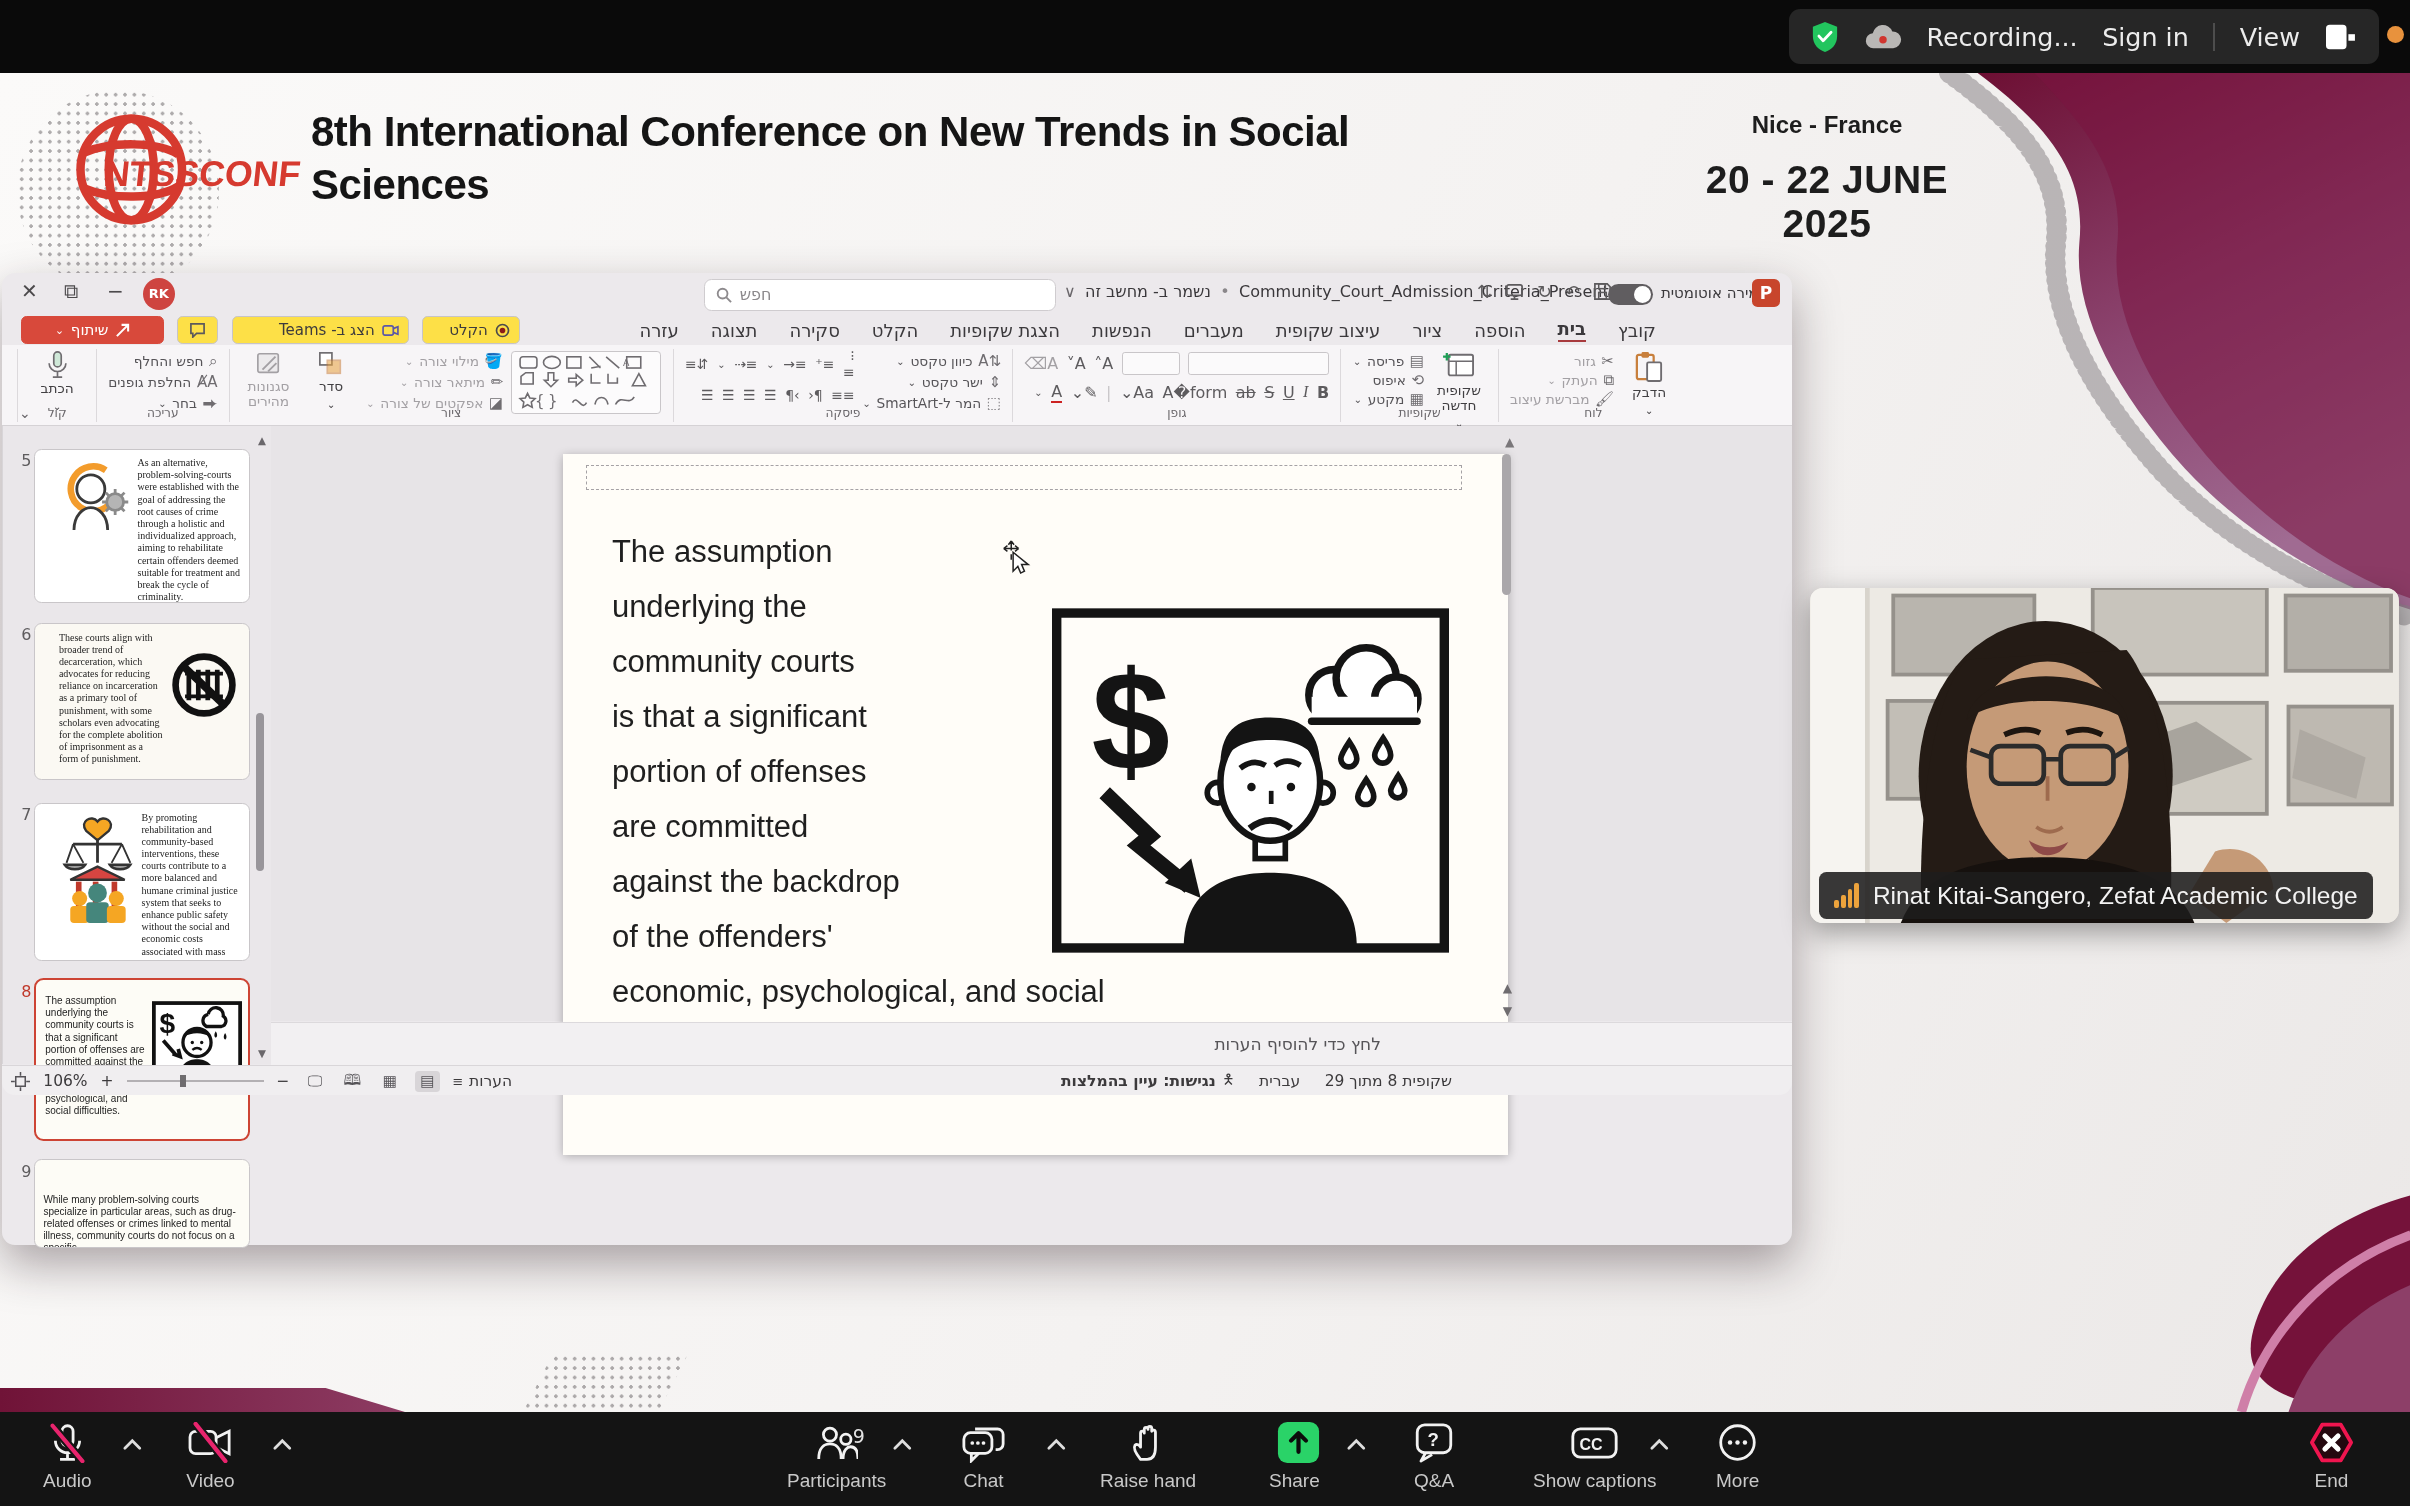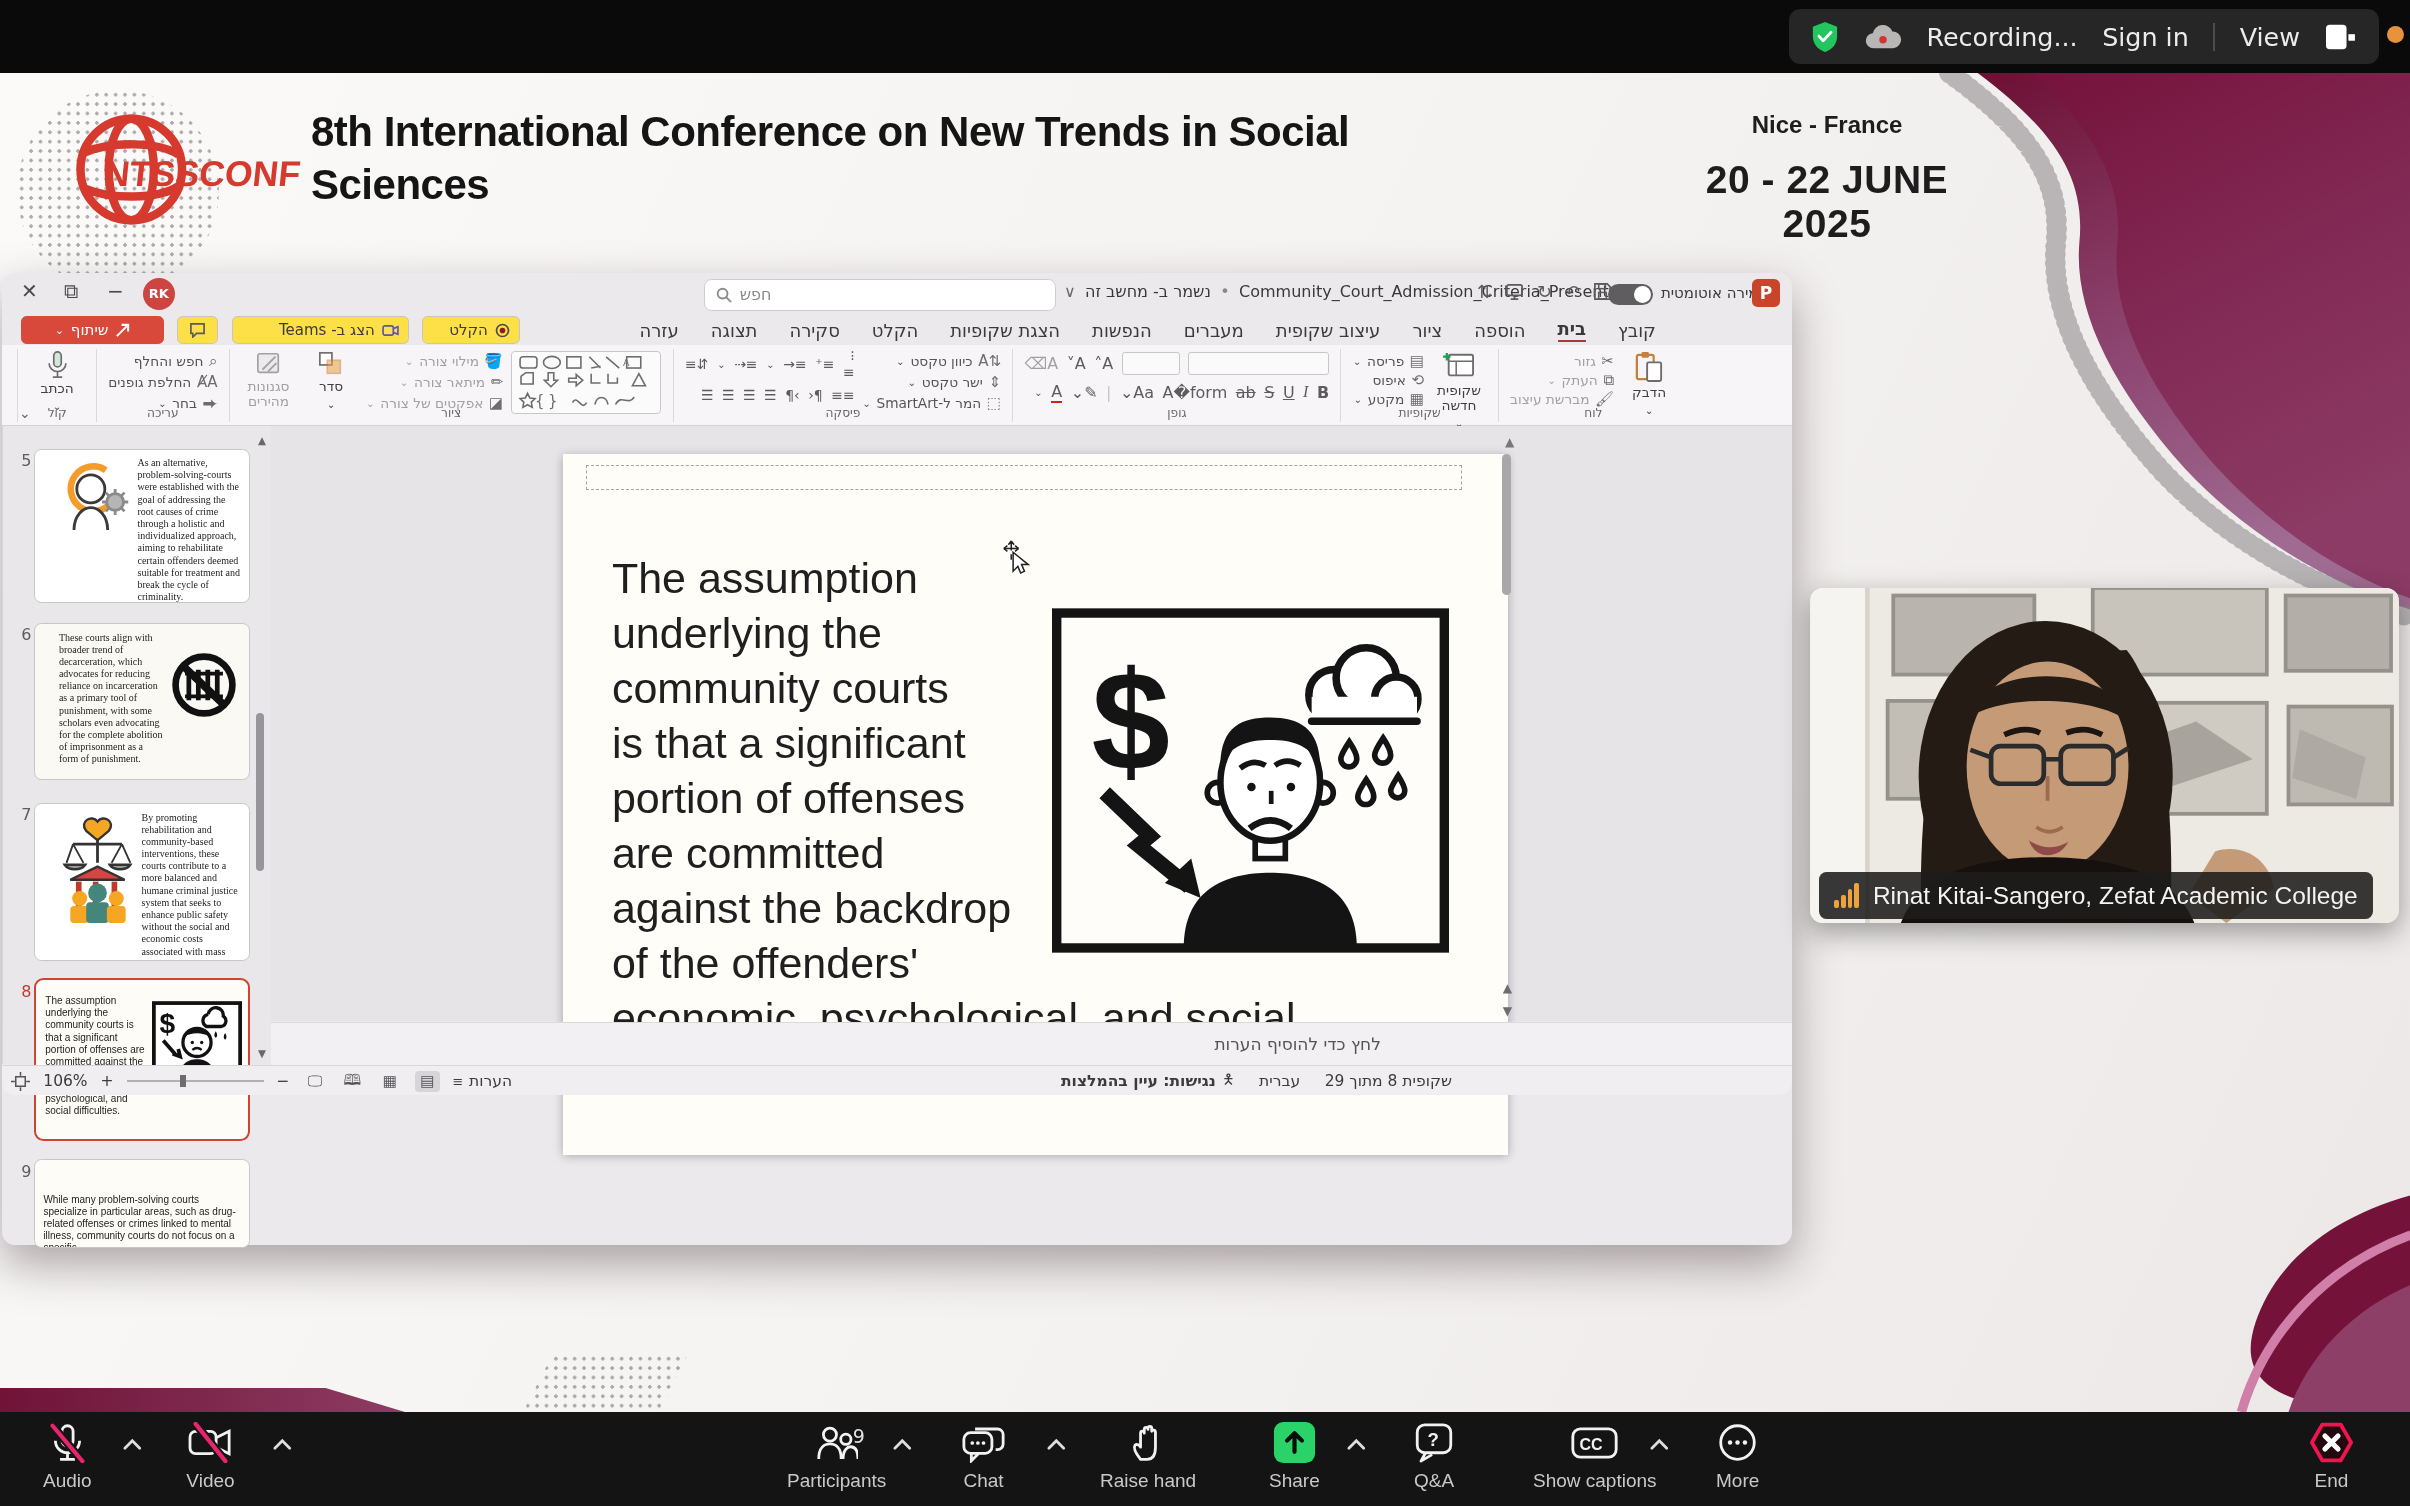--- a/index.html
+++ b/index.html
@@ -93,22 +93,22 @@
   .thumb-card.serif{font-family:"Liberation Serif","DejaVu Serif",serif;padding-left:24px;}
   .thumb-card.selected{border:2.8px solid #cd4434;border-radius:9.4px;}
   .tc-flex{display:flex;gap:5.6px;}
   #thumb-scroll{left:253px;top:287px;width:8.5px;height:158px;background:#98959a;border-radius:4.7px;}
   .panel-arrow{position:absolute;left:255px;color:#6a676b;font-size:10.4px;}
 
   
   #slide{left:561px;top:181px;width:945px;height:701px;background:#fffdf8;
     box-shadow:0 1.9px 9.4px rgba(0,0,0,.28);}
   #slide-placeholder{left:23.5px;top:11.3px;width:876px;height:24.5px;border:1.5px dashed #a5a2a5;}
-  #slide-text{left:49px;top:70px;font-size:43px;line-height:55px;color:#1f1f1f;
-    font-family:"Liberation Sans",sans-serif;white-space:nowrap;margin-top:27px;}
+  #slide-text{left:49px;top:70px;font-size:31px;line-height:55px;color:#1f1f1f;
+    font-family:"Liberation Sans",sans-serif;white-space:nowrap;}
   #slide-illus{left:489px;top:154px;}
   #slide-cursor{left:435px;top:85px;}
   #area-scroll-up{left:1503px;top:162px;color:#7a777a;font-size:12.2px;}
   #area-scroll-thumb{left:1500px;top:181px;width:9.4px;height:141px;background:#aaa7aa;border-radius:4.7px;}
   .slide-nav{position:absolute;left:1496px;width:19px;height:21px;color:#6f6c6f;font-size:12.2px;
     display:flex;align-items:center;justify-content:center;}
 
   
   #ppt-notes{left:269px;top:749px;width:1521px;height:43px;background:#f2f0f2;border-top:0.9px solid #dcd9dc;
     color:#565458;font-size:17px;}
@@ -826,21 +826,21 @@
 
   <div class="titem" style="left:1100px;">
     <div class="ticon">
       <svg width="38" height="41" viewBox="0 0 40 44">
           <path d="M12 40 C8 35 4 28 6 25 C8 23 11 25 12 27 L12 12 C12 9 16 9 16 12 L16 8 C16 5 20 5 20 8 L20 7 C20 4 24 4 24 7 L24 10 C24 8 28 8 28 11 L28 27 C28 35 25 40 19 40 Z" fill="none" stroke="#f2f2f2" stroke-width="3" stroke-linejoin="round"></path>
         </svg>
     </div>
     <div class="tlabel">Raise hand</div>
   </div>
 
-  <div class="titem" style="left:1269px;">
+  <div class="titem" style="left:1269px;align-items:flex-end;">
     <div class="ticon">
       <svg width="43" height="43" viewBox="0 0 46 46">
           <rect x="1" y="1" width="44" height="44" rx="10" fill="#2ad368"></rect>
           <path d="M23 33 V14 M15 21 L23 13 L31 21" stroke="#0c0c0c" stroke-width="4.5" fill="none" stroke-linecap="round" stroke-linejoin="round"></path>
         </svg>
     </div>
     <div class="tlabel">Share</div>
   </div>
   <svg class="chev" style="left:1345px;" width="22.6" height="13" viewBox="0 0 24 14">
       <path d="M4 11 L12 3 L20 11" stroke="#dedede" stroke-width="3" fill="none" stroke-linecap="round"></path>

